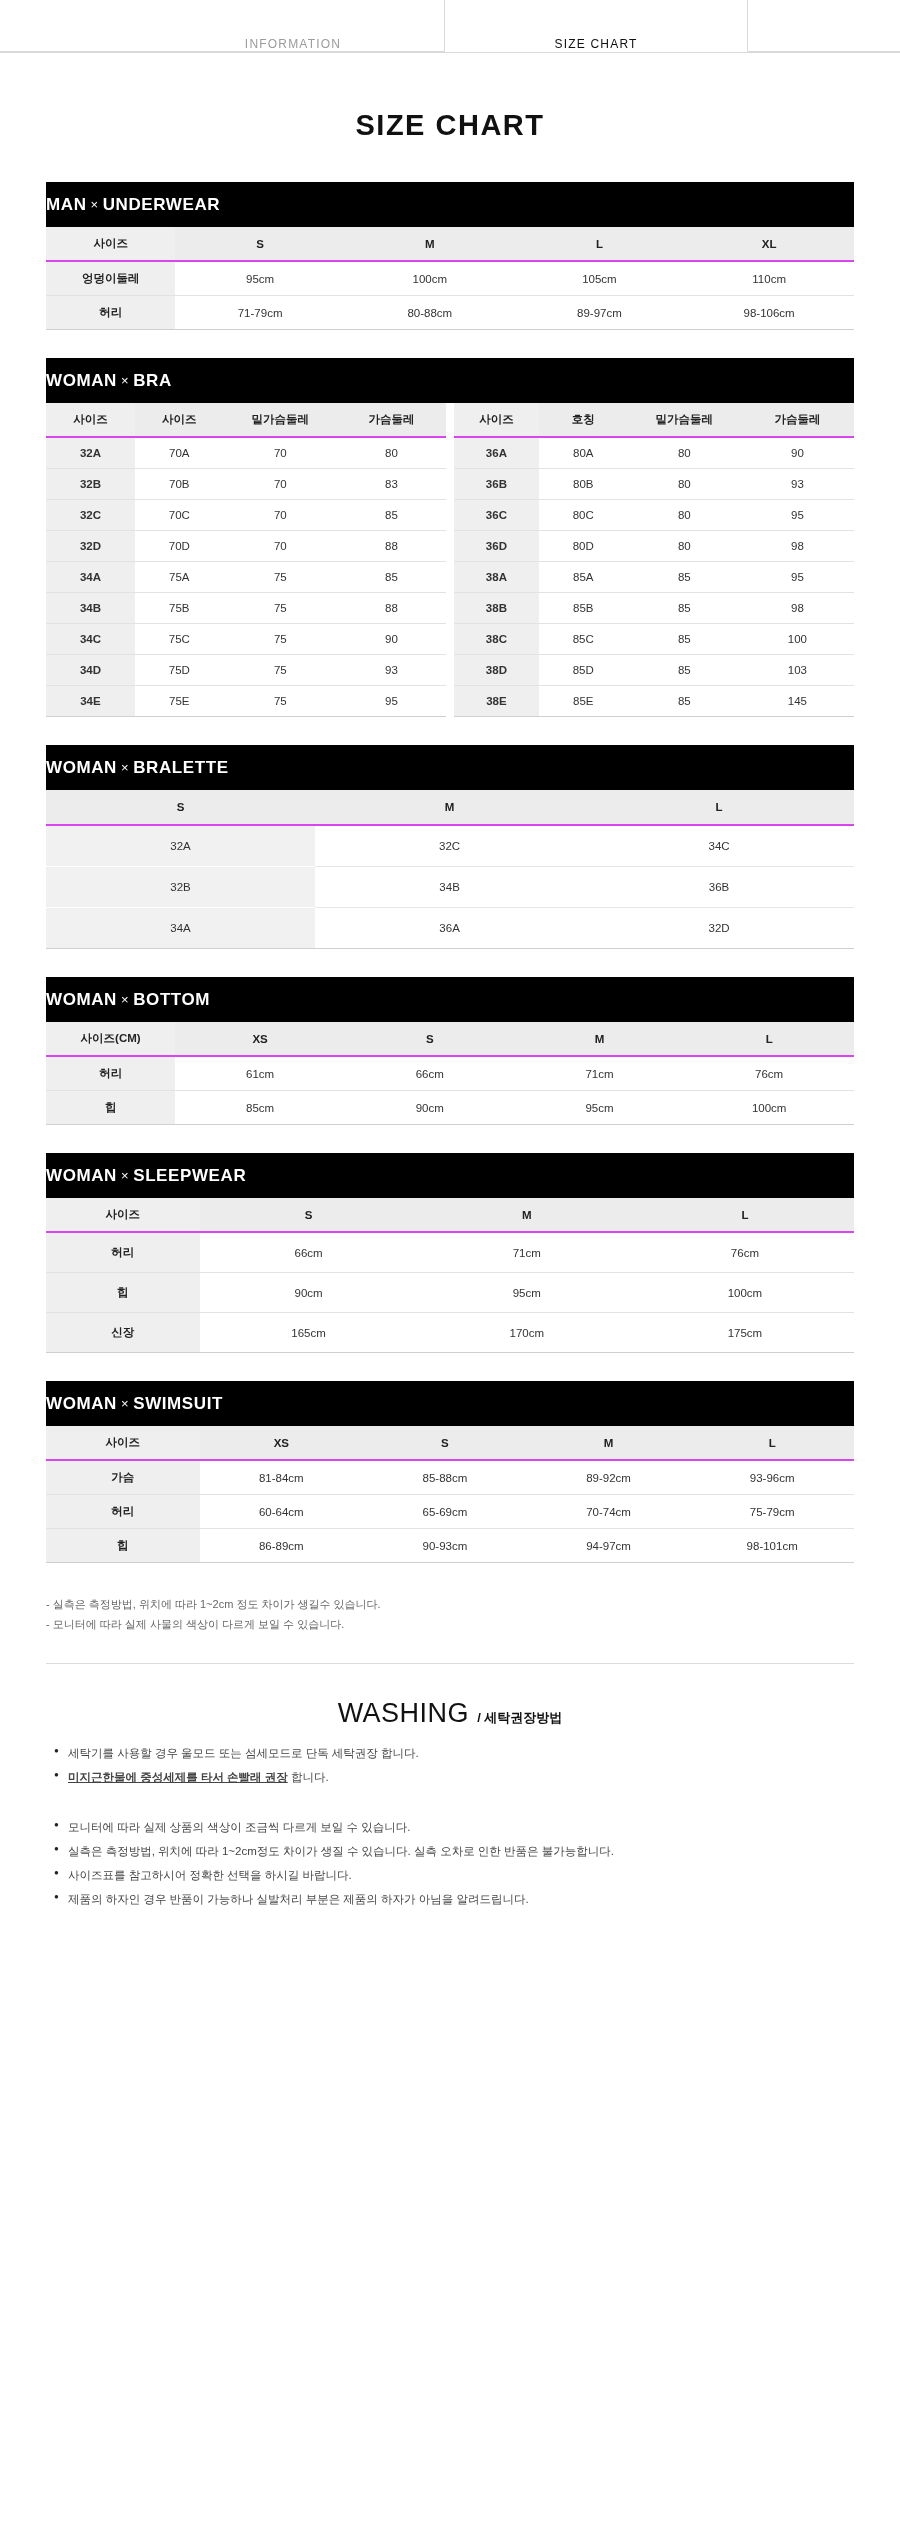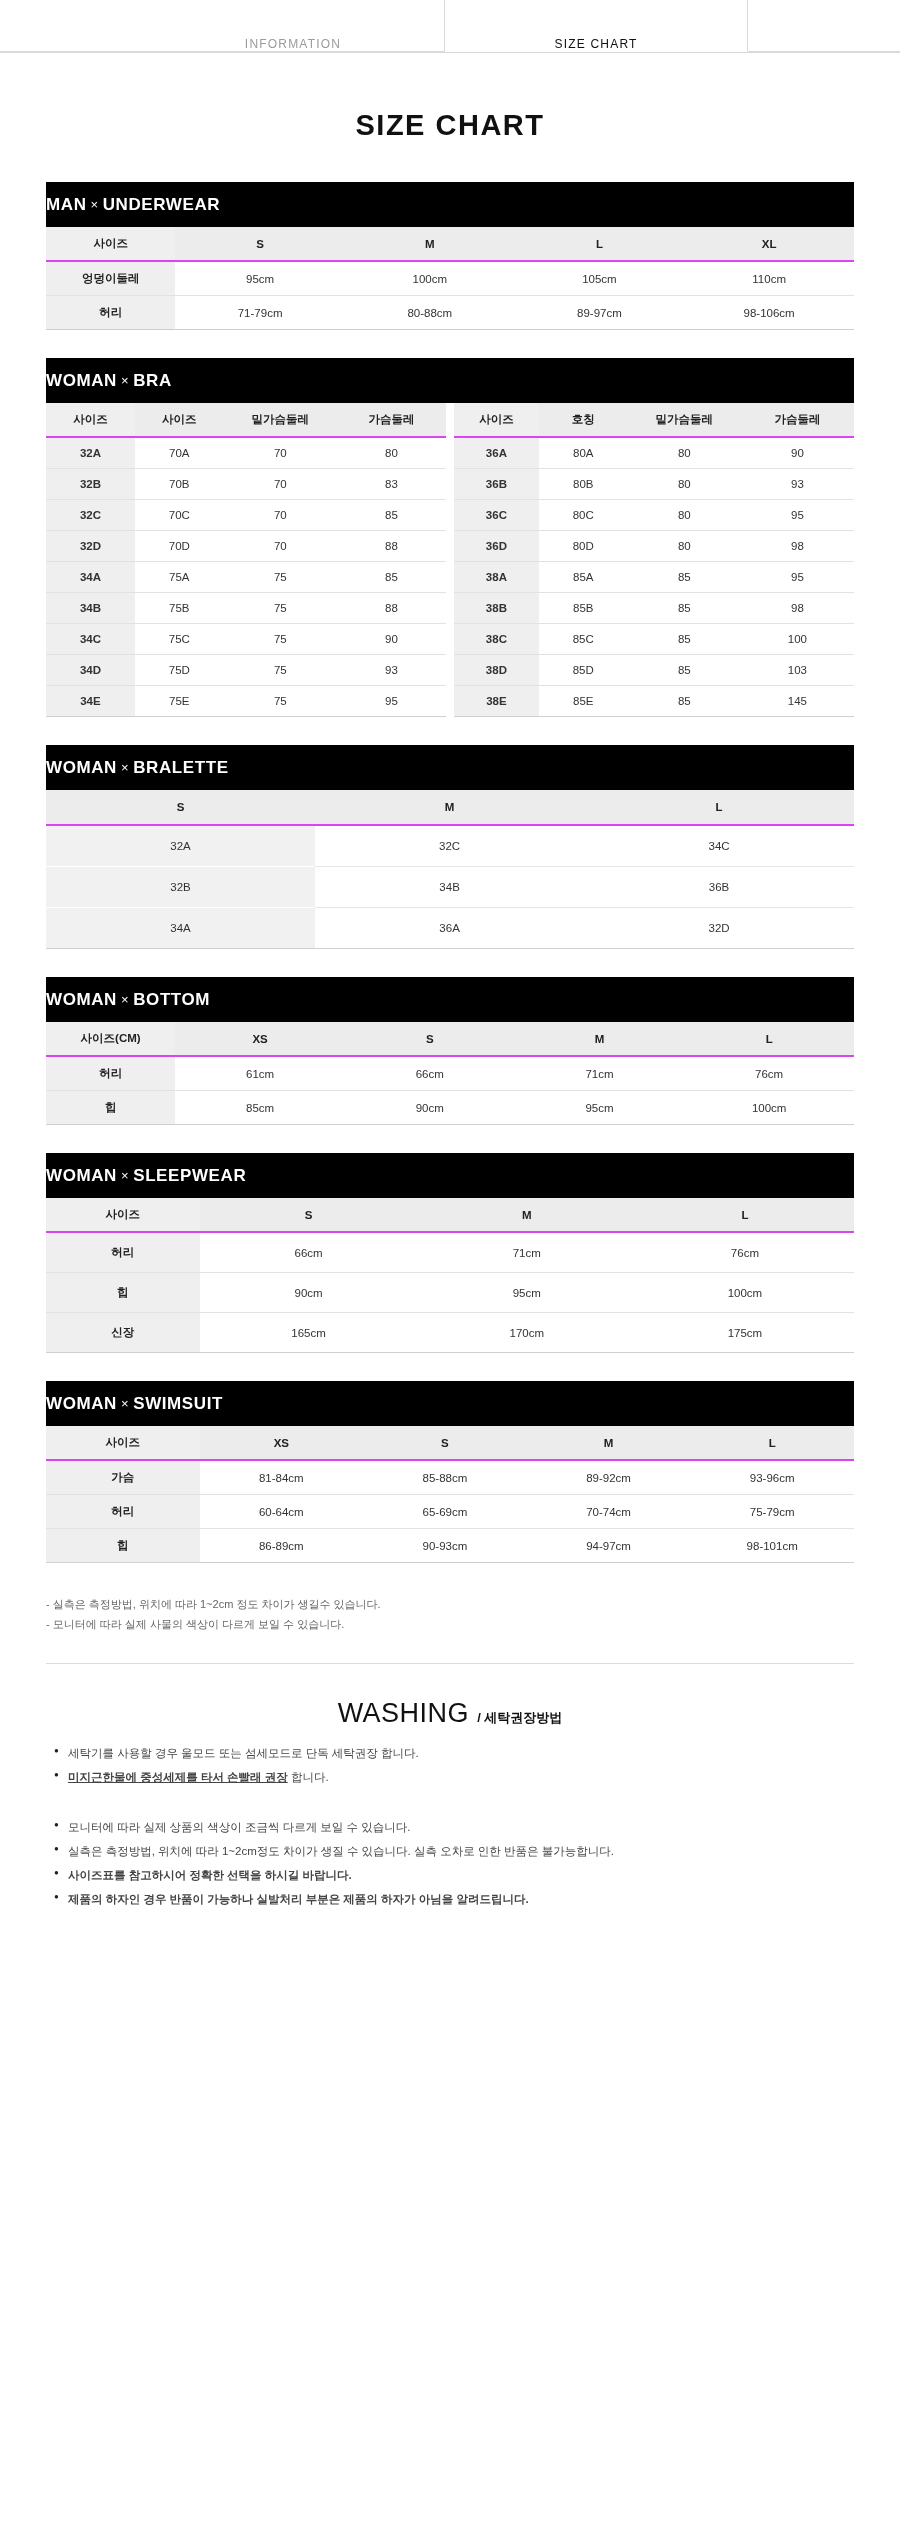--- a/index.html
+++ b/index.html
@@ -161,21 +161,21 @@
   }
   ul.bullets li:before {
     content: "\25CF";
     position: absolute;
     left: -14px;
     top: 0;
     font-size: 8px;
     color: #222222;
   }
   .ul-under { text-decoration: underline; font-weight: bold; }
-  .strong-li { font-weight: bold; color: #111111; }
+  .strong-li { font-weight: normal; color: #111111; }
   .bottom-space { height: 120px; }
 </style>
 </head>
 <body>
 
 <div id="page">
 
   <div class="tabs">
     <div class="tab w1 spacer"></div>
     <div class="tab w2">

